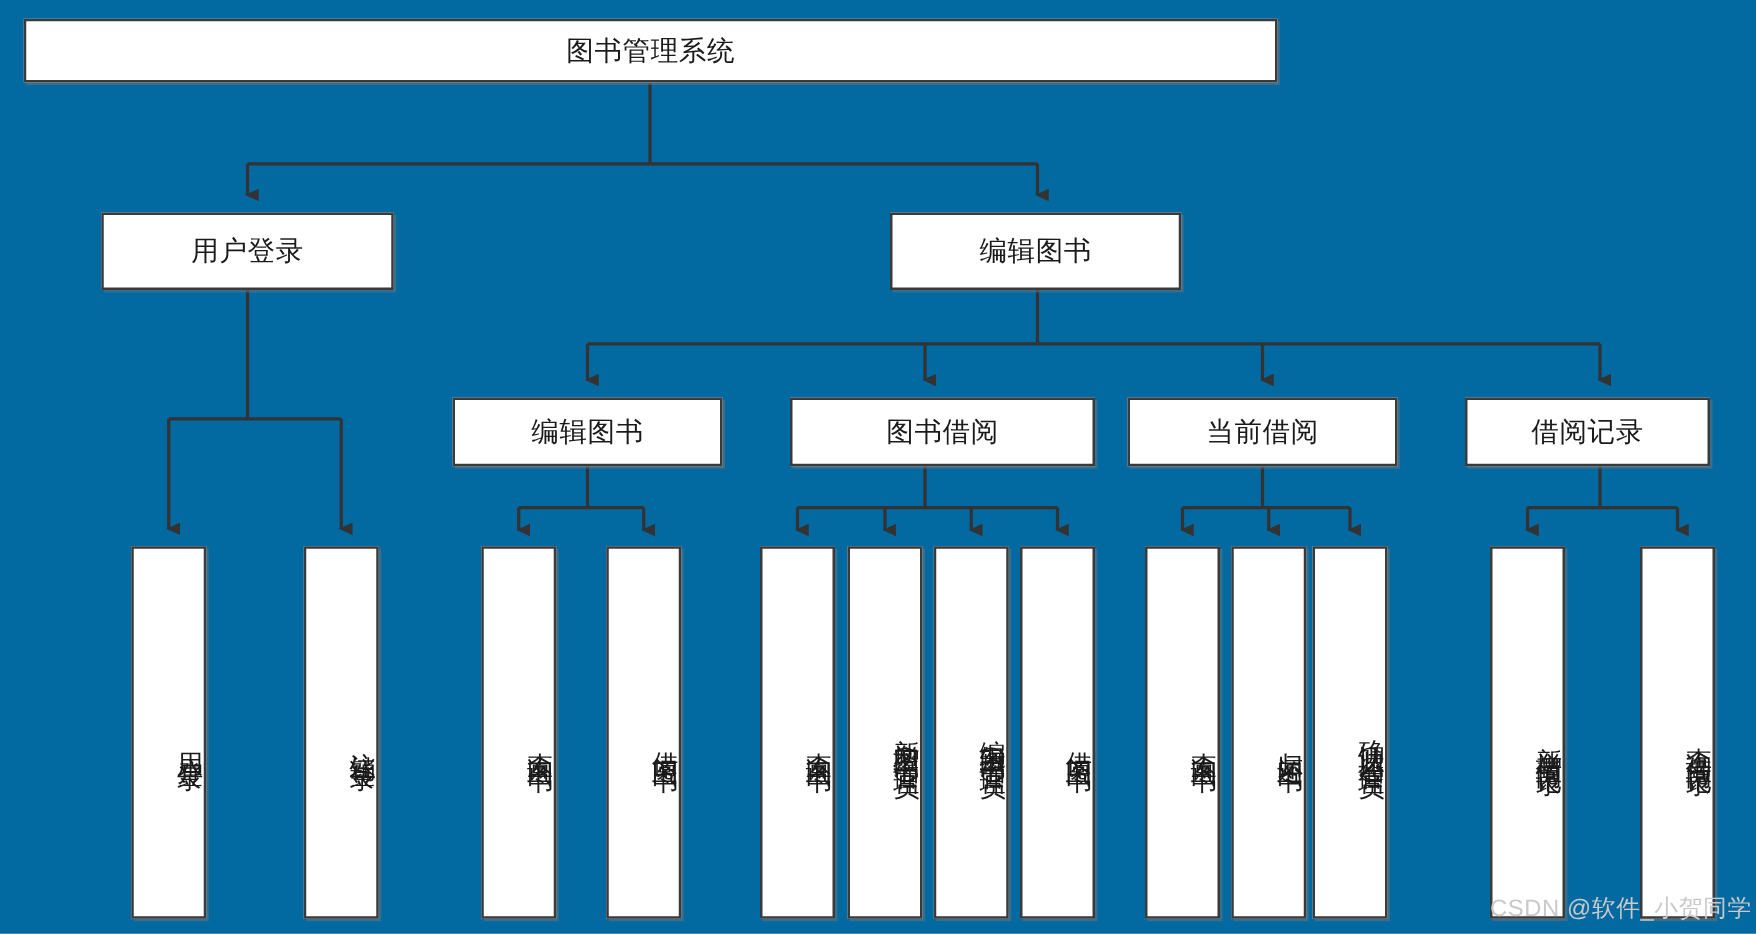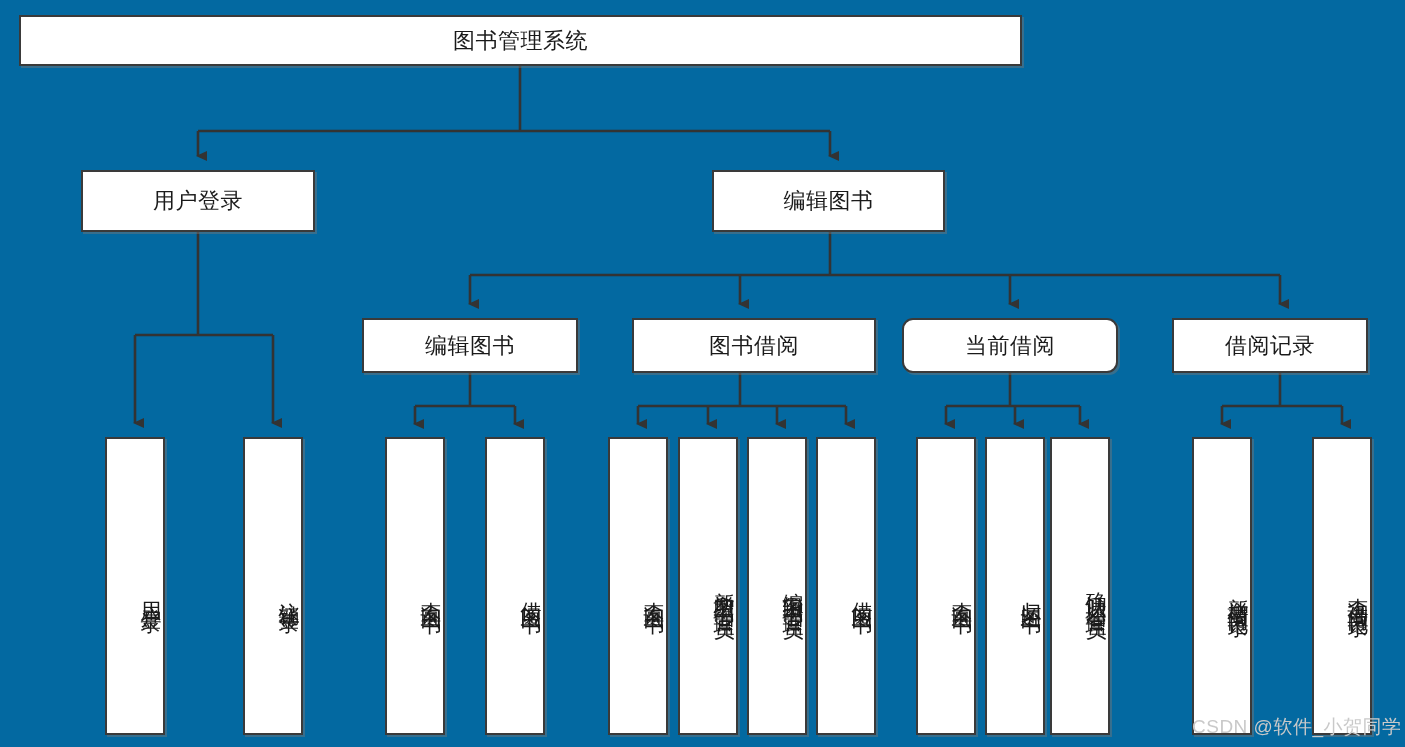--- a/index.html
+++ b/index.html
@@ -120,21 +120,21 @@
   <div class="node-box horiz" style="left: 712px; top: 170px; width: 233px; height: 62px;">
     <span class="node-label">编辑图书</span>
   </div>
 
   <div class="node-box horiz" style="left: 362px; top: 318px; width: 216px; height: 55px;">
     <span class="node-label">编辑图书</span>
   </div>
   <div class="node-box horiz" style="left: 632px; top: 318px; width: 244px; height: 55px;">
     <span class="node-label">图书借阅</span>
   </div>
-  <div class="node-box horiz" style="left: 902px; top: 318px; width: 216px; height: 55px; border-radius: 11px;">
+  <div class="node-box horiz" style="left: 902px; top: 318px; width: 216px; height: 55px;">
     <span class="node-label">当前借阅</span>
   </div>
   <div class="node-box horiz" style="left: 1172px; top: 318px; width: 196px; height: 55px;">
     <span class="node-label">借阅记录</span>
   </div>
 
   <div class="node-box vert" style="left: 105px; top: 437px; width: 60px; height: 298px;">
     <span class="node-label">用户登录</span>
   </div>
   <div class="node-box vert" style="left: 243px; top: 437px; width: 60px; height: 298px;">

